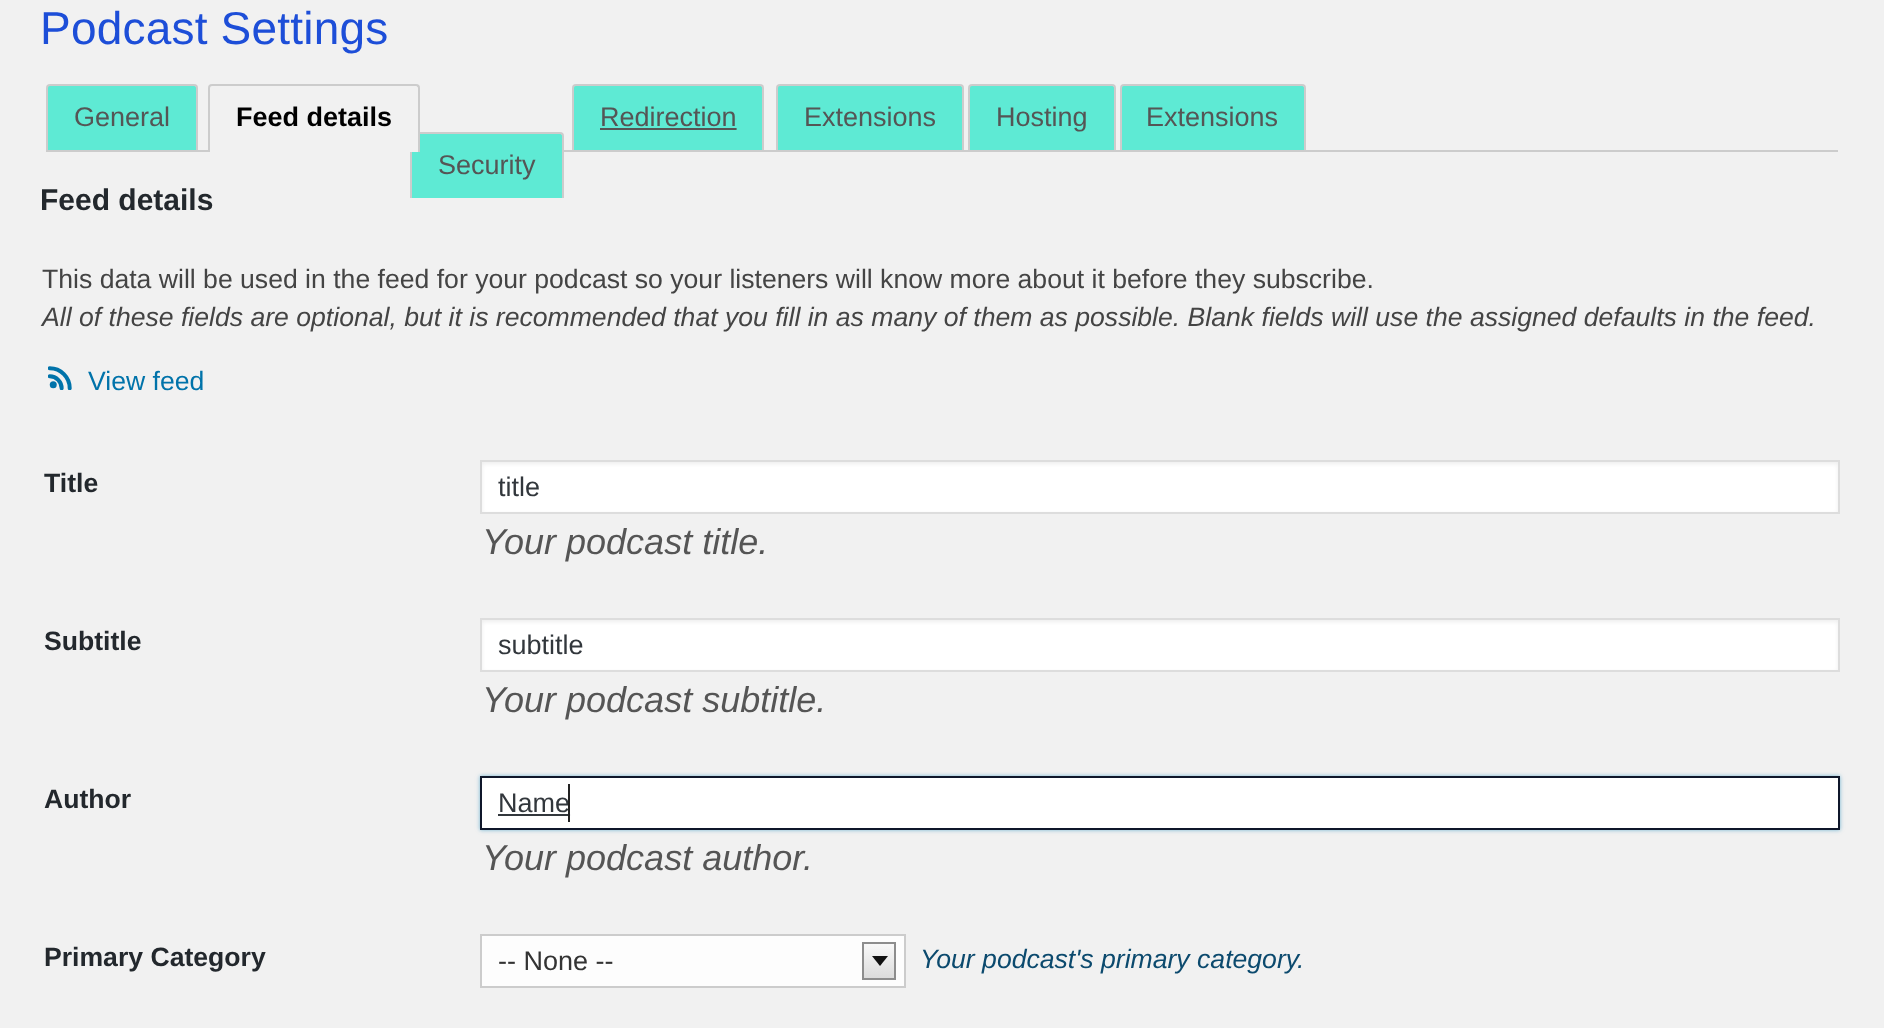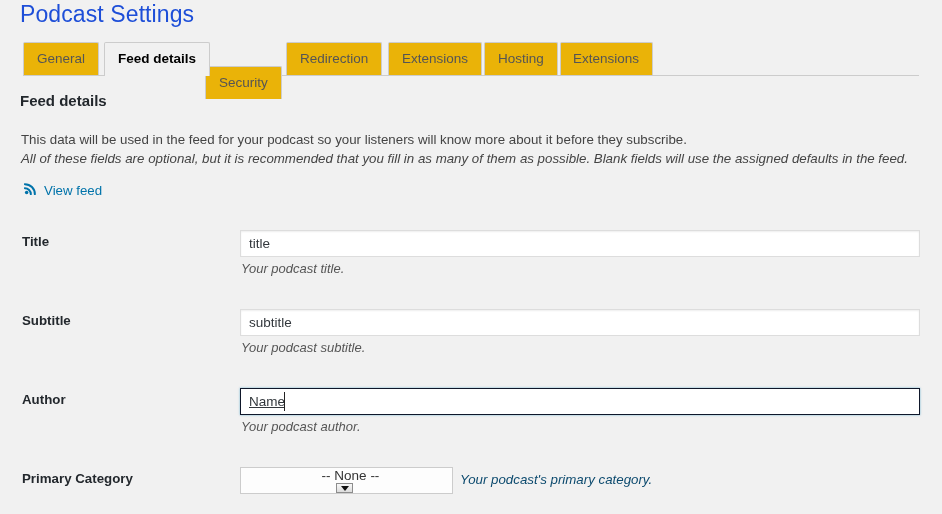--- a/index.html
+++ b/index.html
@@ -47,21 +47,21 @@
     background: #ccc;
   }
   .tab {
     position: absolute;
     top: 0px;
     height: 33px;
     line-height: 31px;
     padding: 0 13px;
     font-size: 13.5px;
     color: #555;
-    background: #eab308;
+    background: #5eead4;
     border: 1px solid #ccc;
     border-bottom: none;
     white-space: nowrap;
     cursor: pointer;
     border-radius: 2px 2px 0 0;
   }
   .tab.active {
     background: #f1f1f1;
     color: #000;
     font-weight: bold;
@@ -153,39 +153,38 @@
     top: 4px;
     width: 1px;
     height: 19px;
     background: #222;
   }
 
   .helper {
     position: absolute;
     left: 241px;
     top: 31px;
-    font-size: 13px;
+    font-size: 18px;
     font-style: italic;
     color: #555;
     white-space: nowrap;
   }
 
   
   .select-wrap {
     position: absolute;
     left: 240px;
     top: 0px;
     width: 213px;
     height: 27px;
     background: #fdfdfd;
     border: 1px solid #ccc;
     display: flex;
     align-items: center;
     cursor: pointer;
-    flex-direction: column;
   }
   .select-value {
     font-size: 13.5px;
     color: #333;
     padding-left: 8px;
     flex: 1;
     white-space: nowrap;
   }
   .select-arrow {
     width: 17px;
@@ -221,21 +220,21 @@
 
 <div class="tab-bar">
   <div class="tab-underline"></div>
 
   <div class="tab" style="left:23px;">General</div>
 
   <div class="tab active" style="left:104px;">Feed details</div>
 
   <div class="tab" style="left:205px;margin-top:24px;">Security</div>
 
-  <div class="tab" style="left:286px;">Redirection</div>
+  <div class="tab" style="left:286px;text-decoration:underline;">Redirection</div>
 
   <div class="tab" style="left:388px;">Extensions</div>
 
   <div class="tab" style="left:484px;">Hosting</div>
 
   <div class="tab" style="left:560px;padding-left:12px;">Extensions</div>
 </div>
 
 <div class="section-title">Feed details</div>
 

